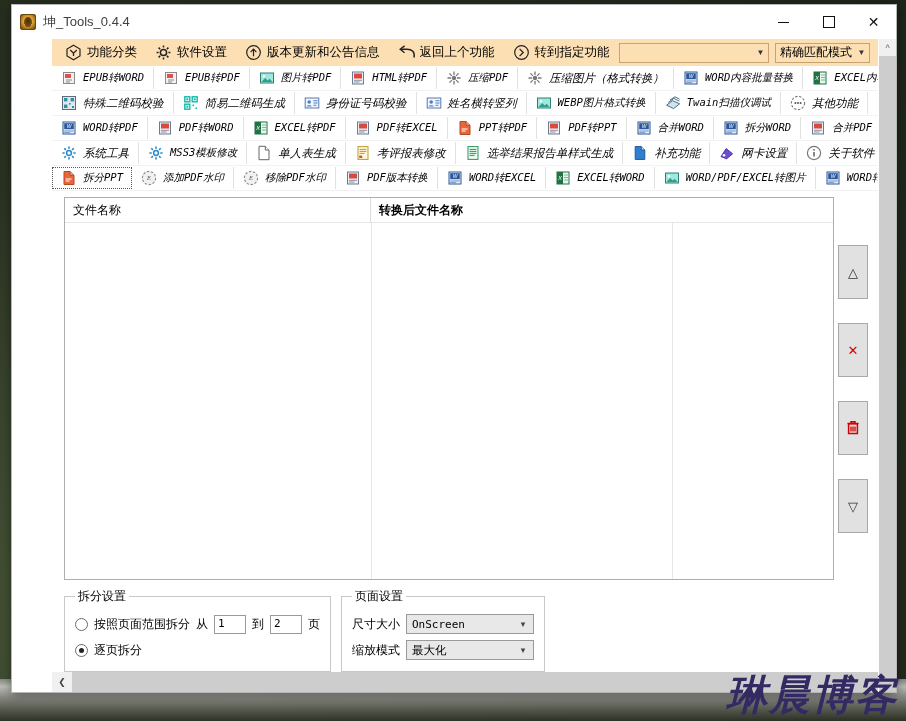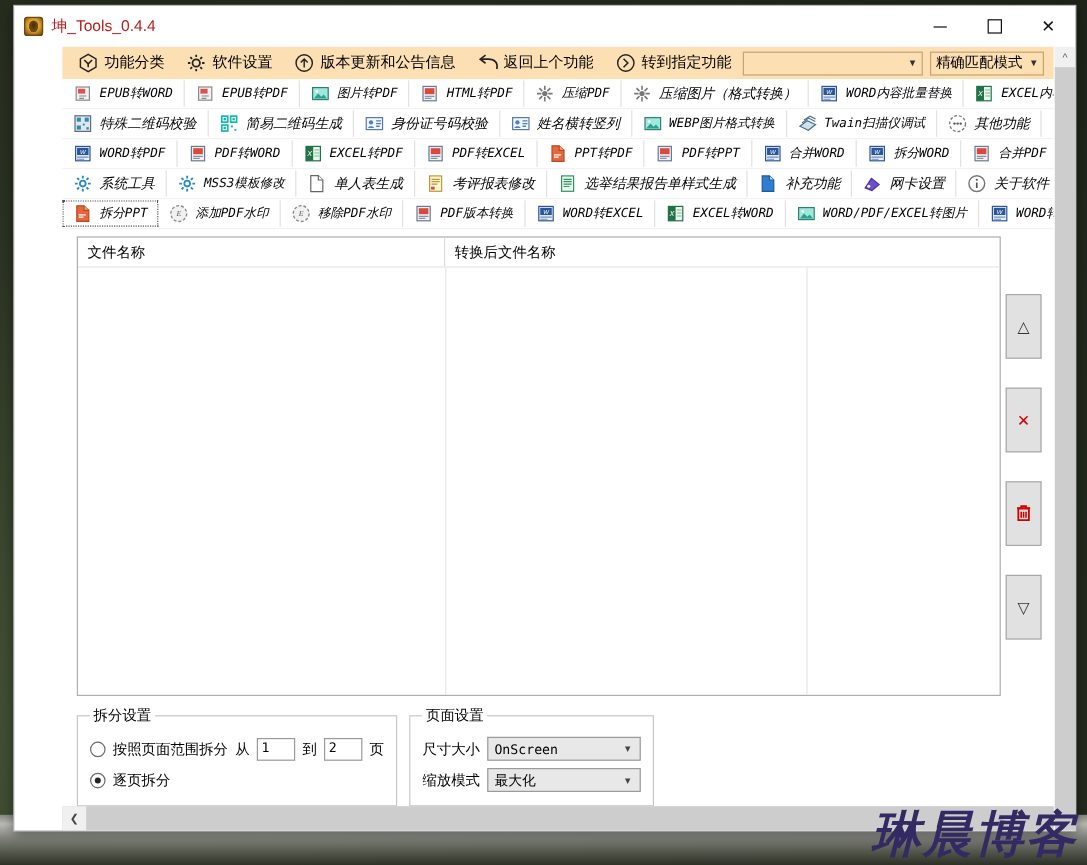--- a/index.html
+++ b/index.html
@@ -39,21 +39,21 @@
     border-radius:3px;
     background:radial-gradient(circle at 50% 45%, #f3d27a 0%, #d79a2c 45%, #8a5a12 75%, #5a3a0a 100%);
     box-shadow:inset 0 0 0 1px #6b4a10;
     position:relative;
   }
   .app-icon:after{
     content:"";position:absolute;left:4px;top:3px;width:8px;height:10px;
     background:radial-gradient(ellipse at 50% 40%,#4a2b06 0%,#7a5314 70%,transparent 72%);
     border-radius:50% 50% 40% 40%;
   }
-  .title-text{font-size:13px;color:#b91c1c;font-family:"Liberation Sans",sans-serif;}
+  .title-text{font-size:13px;color:#404040;font-family:"Liberation Sans",sans-serif;}
   .win-btns{margin-left:auto;display:flex;height:34px;}
   .win-btn{
     width:45px;height:34px;display:flex;align-items:center;justify-content:center;
     font-size:13px;color:#111;cursor:default;
   }
   .glyph-min{display:block;width:11px;height:1px;background:#111;}
   .glyph-max{display:block;width:10px;height:10px;border:1px solid #111;}
   .glyph-close{font-size:14px;line-height:1;}
 
   
@@ -114,21 +114,21 @@
     flex:1;min-width:0;border:1px solid #aeaeae;background:#fff;display:flex;flex-direction:column;
   }
   .lv-head{display:flex;flex:0 0 24px;height:24px;border-bottom:1px solid #e6e6e6;}
   .lv-col{
     font-size:12px;padding:4px 0 0 8px;box-sizing:border-box;border-right:1px solid #dcdcdc;
     white-space:nowrap;overflow:hidden;
   }
   .lv-col:last-child{border-right:none;}
   .lv-col.c1{flex:0 0 306px;}
   .lv-col.c2{flex:0 0 300px;}
-  .lv-col.c3{flex:1;}
+  .lv-col.c3{flex:1;font-weight:bold;}
   .lv-body{flex:1;position:relative;display:flex;}
   .lv-vline{width:1px;background:#e6e6e6;}
   .lv-cell-sp.c1{flex:0 0 306px;}
   .lv-cell-sp.c2{flex:0 0 300px;}
   .lv-cell-sp.c3{flex:1;}
 
   
   .side-strip{
     flex:0 0 38px;display:flex;flex-direction:column;align-items:center;
     padding-top:48px;gap:24px;box-sizing:border-box;

